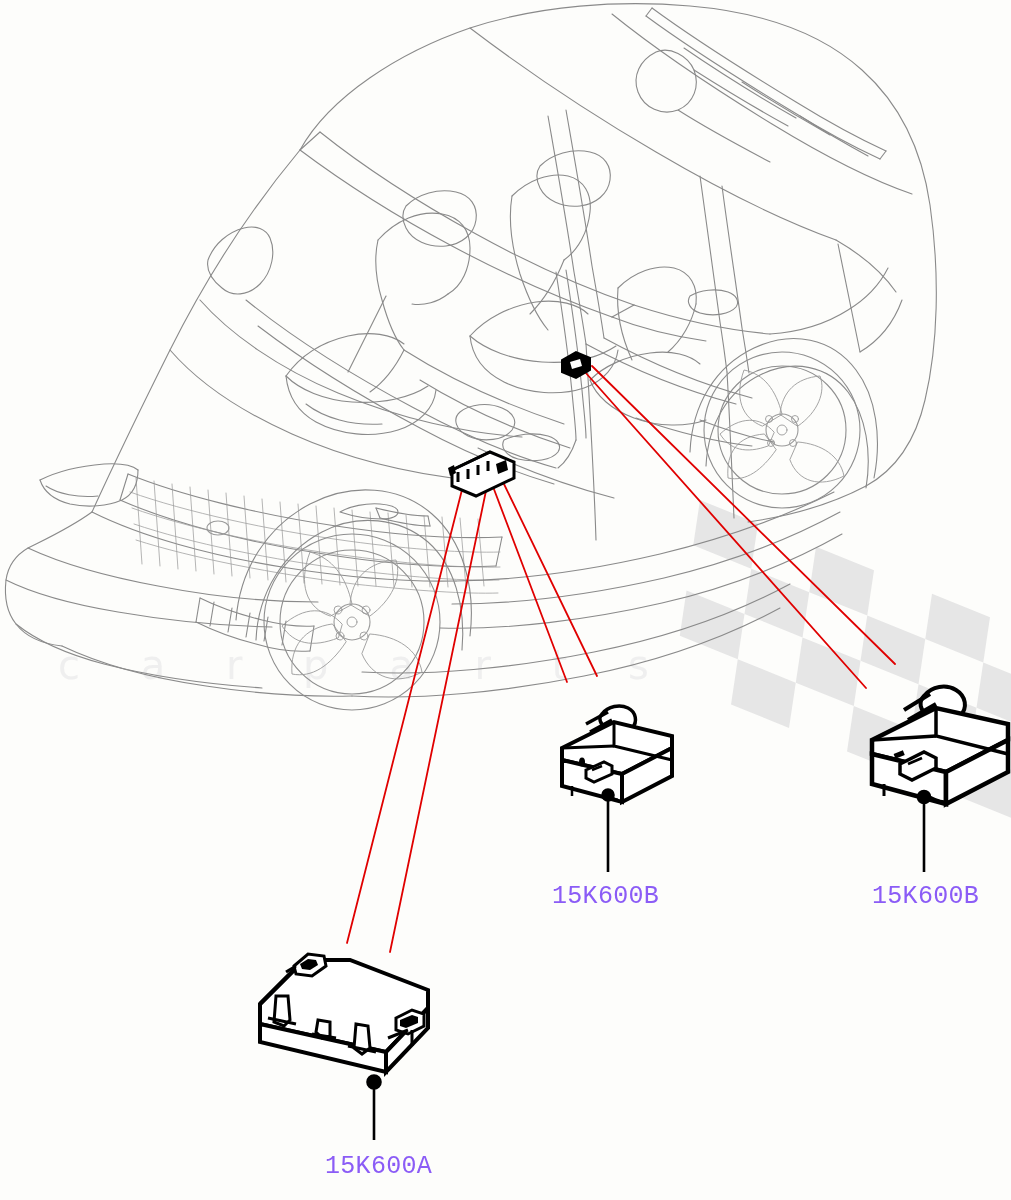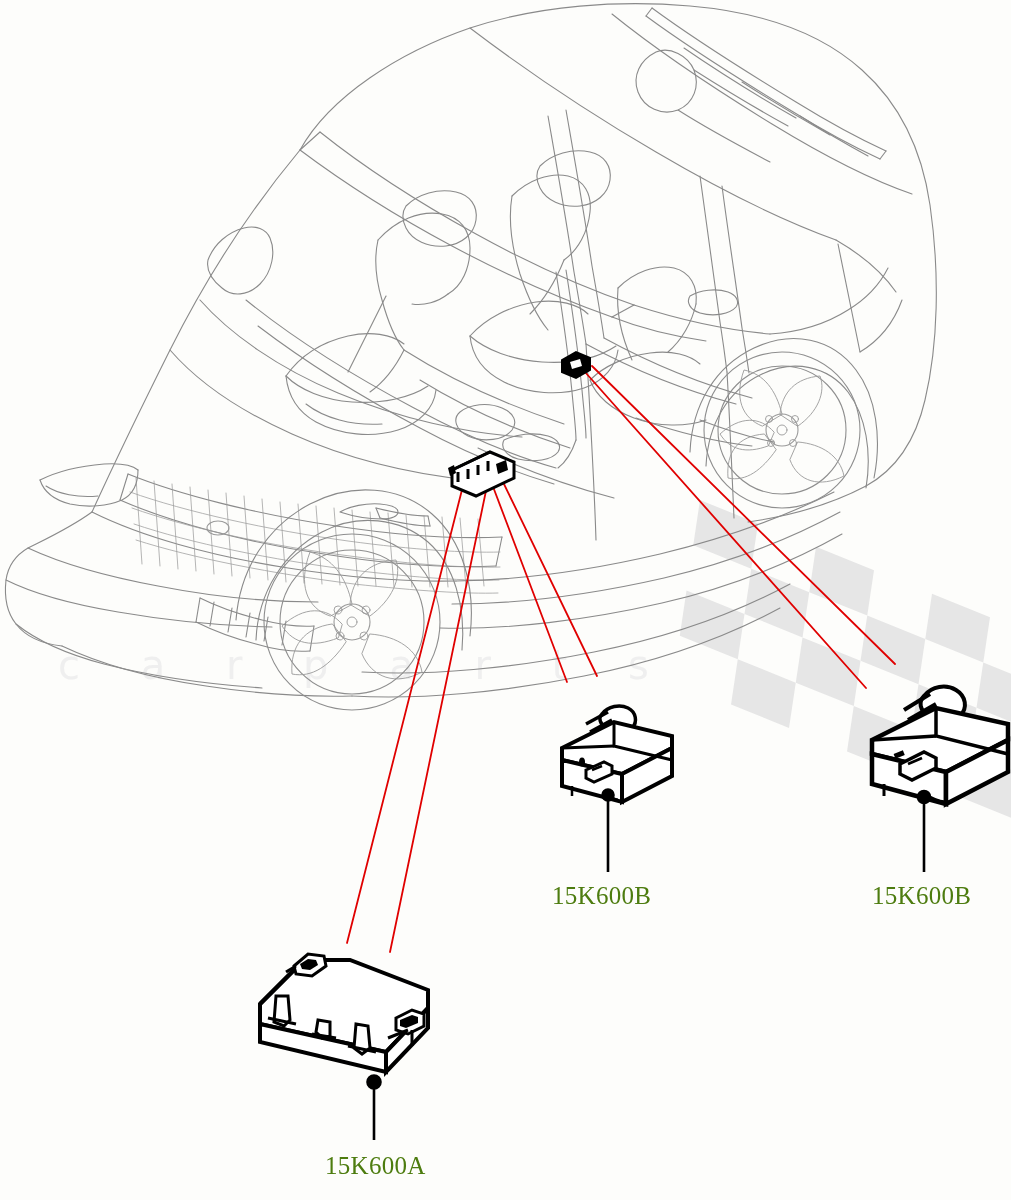--- a/index.html
+++ b/index.html
@@ -8,22 +8,22 @@
     width:1011px;height:1200px;
     background:#fdfdfb;
     font-family:"Liberation Sans", sans-serif;
     overflow:hidden;
     position:relative;
   }
   #stage{position:absolute;inset:0;width:1011px;height:1200px;}
   #stage svg{position:absolute;top:0;left:0;}
   .label{
     position:absolute;
-    color:#4d7c0f;
-    font-family:Liberation Serif, serif;
+    color:#8b5cf6;
+    font-family:Liberation Mono, monospace;
     font-size:25px;
     letter-spacing:0.3px;
     white-space:nowrap;
     user-select:none;
   }
   .wm-scuderia{
     position:absolute;
     left:52px; top:500px;
     font-family:"DejaVu Sans", sans-serif;
     font-size:168px;

